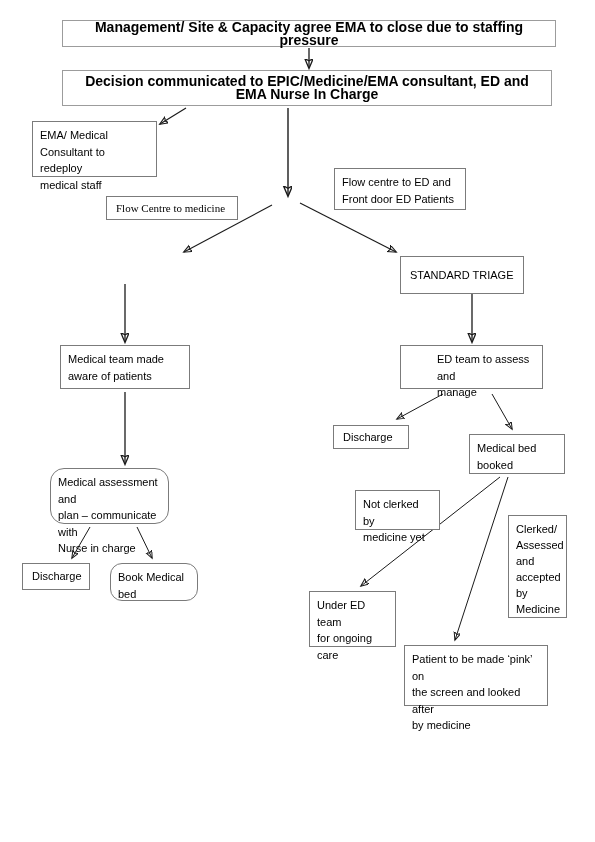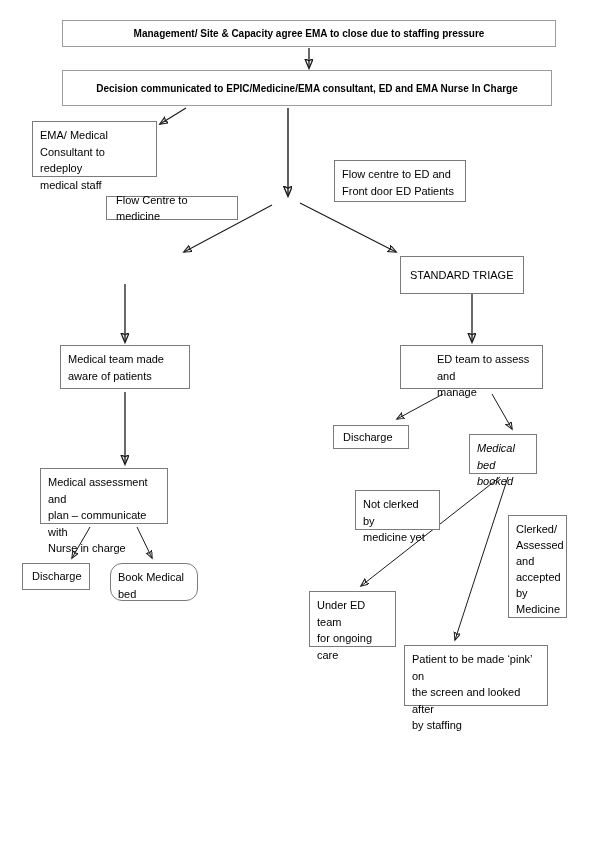--- a/index.html
+++ b/index.html
@@ -22,21 +22,21 @@
     border:1px solid #7b7b7b;
     color:#000000;
     font-size:11px;
     line-height:16.5px;
     padding:5px 7px;
     z-index:2;
   }
   .node.header{
     border:1px solid #9c9c9c;
     font-weight:bold;
-    font-size:10px;
+    font-size:14px;
     display:flex;
     align-items:center;
     justify-content:center;
     text-align:center;
     padding:0 10px;
     line-height:13px;
   }
   .node.centered{
     display:flex;
     align-items:center;
@@ -107,64 +107,64 @@
   <div class="node header" style="left:62px;top:70px;width:490px;height:36px;">
     <span>Decision communicated to EPIC/Medicine/EMA consultant, ED and EMA Nurse In Charge</span>
   </div>
 
   <div class="node" style="left:32px;top:121px;width:125px;height:56px;">
     <div>EMA/ Medical</div>
     <div>Consultant to redeploy</div>
     <div>medical staff</div>
   </div>
 
-  <div class="node centered" style="left:106px;top:196px;width:132px;height:24px;">
+  <div class="node centered" style="left:106px;top:196px;width:132px;height:24px;font-family:Liberation Serif, serif;">
     <span>Flow Centre to medicine</span>
   </div>
 
-  <div class="node" style="left:334px;top:160px;width:132px;height:42px;">
+  <div class="node" style="left:334px;top:168px;width:132px;height:42px;">
     <div>Flow centre to ED and</div>
     <div>Front door ED Patients</div>
   </div>
 
 
   <div class="node centered" style="left:400px;top:256px;width:124px;height:38px;">
     <span>STANDARD TRIAGE</span>
   </div>
 
   <div class="node" style="left:60px;top:345px;width:130px;height:44px;">
     <div>Medical team made</div>
     <div>aware of patients</div>
   </div>
 
   <div class="node" style="left:400px;top:345px;width:143px;height:44px;padding-left:36px;">
     <div>ED team to assess and</div>
     <div>manage</div>
   </div>
 
-  <div class="node" style="left:40px;top:468px;width:128px;height:56px;">
+  <div class="node" style="left:50px;top:468px;width:119px;height:56px;border-radius:14px;">
     <div>Medical assessment and</div>
     <div>plan – communicate with</div>
     <div>Nurse in charge</div>
   </div>
 
   <div class="node centered" style="left:22px;top:563px;width:68px;height:27px;">
     <span>Discharge</span>
   </div>
 
   <div class="node" style="left:110px;top:563px;width:88px;height:38px;border-radius:12px;">
     <div>Book Medical</div>
     <div>bed</div>
   </div>
 
   <div class="node centered" style="left:333px;top:425px;width:76px;height:24px;">
     <span>Discharge</span>
   </div>
 
-  <div class="node" style="left:469px;top:434px;width:68px;height:40px;font-style:italic;">
+  <div class="node" style="left:469px;top:434px;width:96px;height:40px;">
     <div>Medical bed</div>
     <div>booked</div>
   </div>
 
   <div class="node" style="left:355px;top:490px;width:85px;height:40px;">
     <div>Not clerked by</div>
     <div>medicine yet</div>
   </div>
 
   <div class="node narrow" style="left:508px;top:515px;width:59px;height:103px;">
@@ -178,16 +178,16 @@
 
   <div class="node" style="left:309px;top:591px;width:87px;height:56px;">
     <div>Under ED team</div>
     <div>for ongoing</div>
     <div>care</div>
   </div>
 
   <div class="node" style="left:404px;top:645px;width:144px;height:61px;">
     <div>Patient to be made ‘pink’ on</div>
     <div>the screen and looked after</div>
-    <div>by staffing</div>
+    <div>by medicine</div>
   </div>
 
 </div>
 
 </body></html>

